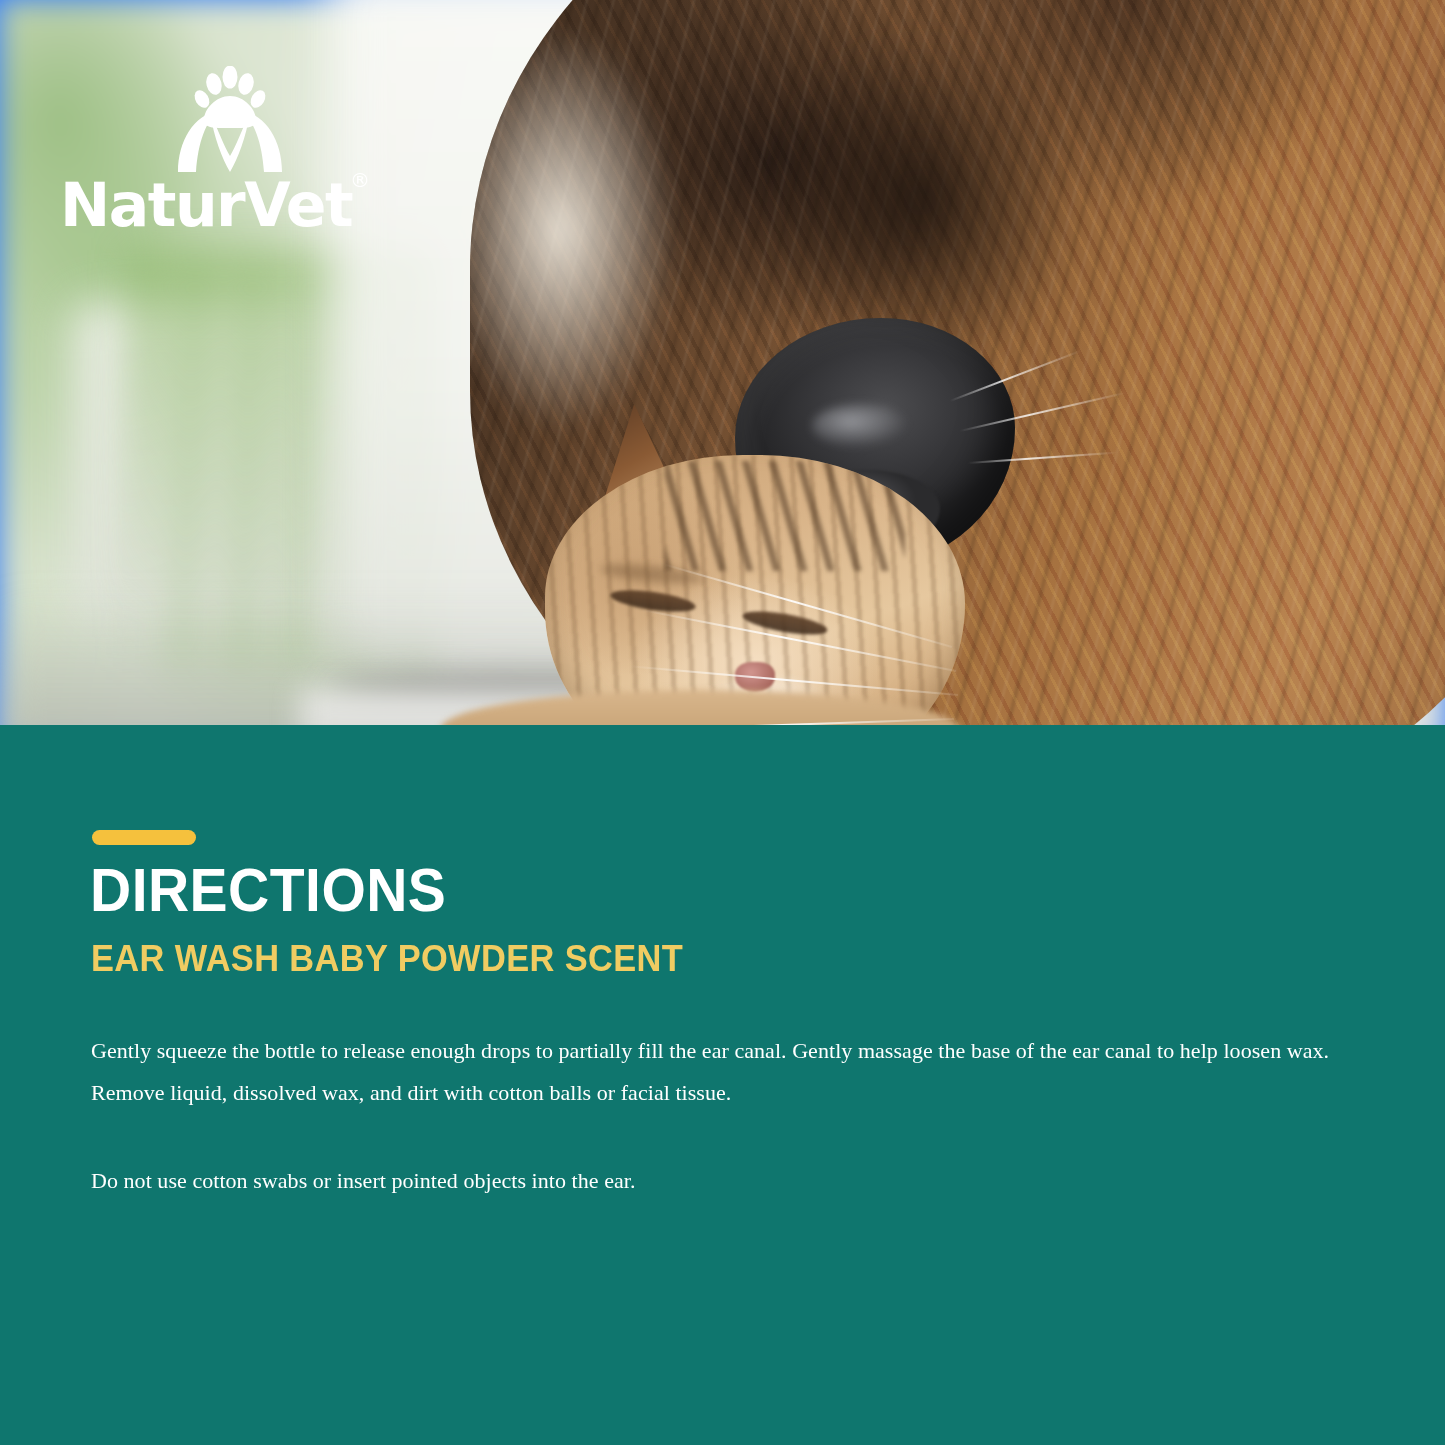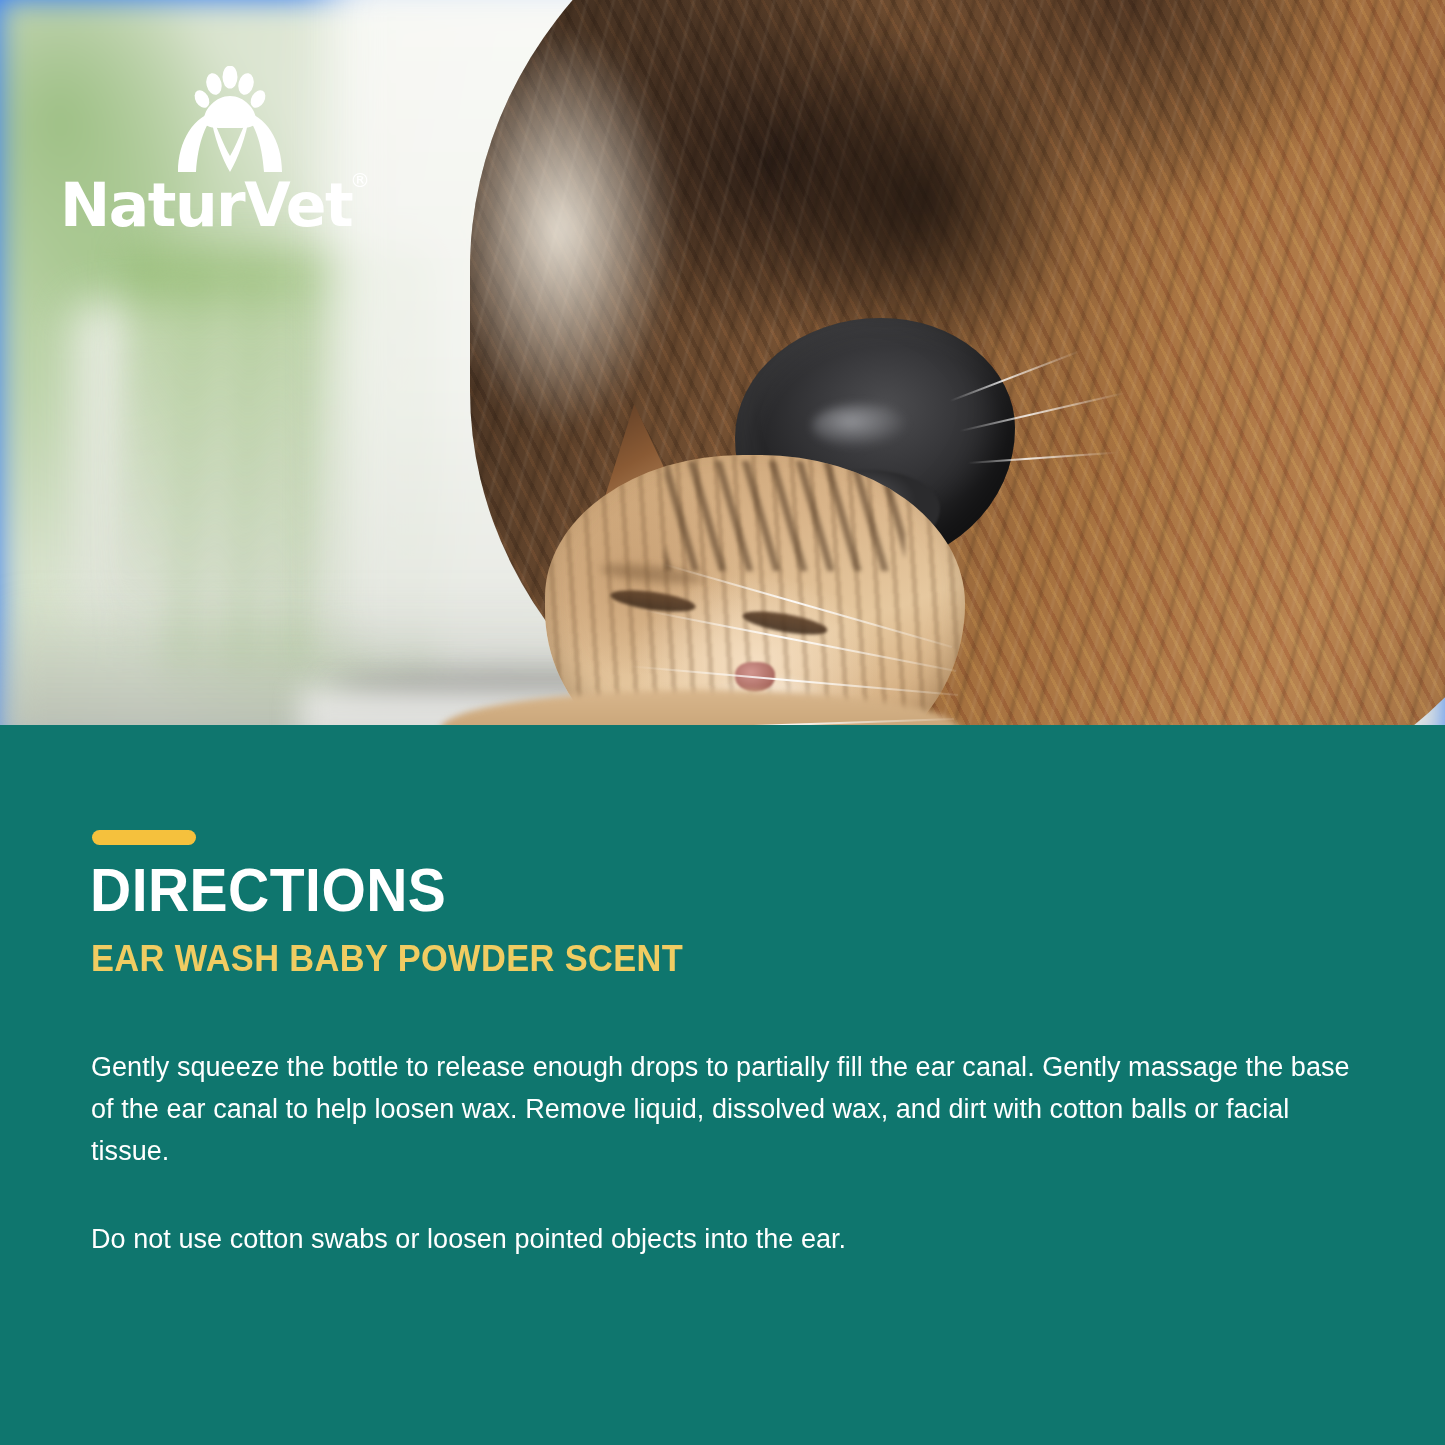--- a/index.html
+++ b/index.html
@@ -413,23 +413,23 @@
     transform-origin: left center;
   }
 
   .body-copy {
     position: absolute;
     left: 91px;
     top: 305px;
     width: 1262px;
   }
   .body-copy p {
-    margin: 16px 0 46px 0;
-    font-family: Liberation Sans, sans-serif;
-    font-size: 27px;
+    margin: 0 0 46px 0;
+    font-family: Liberation Serif, serif;
+    font-size: 22px;
     line-height: 42px;
     color: #ffffff;
     letter-spacing: 0.05px;
   }
   .body-copy p:last-child {
     margin-bottom: 0;
   }
 </style>
 </head>
 <body>
@@ -503,17 +503,17 @@
       <span class="logo-reg">®</span>
     </div>
   </div>
 
   <div class="panel">
     <div class="accent-bar"></div>
     <div class="heading">DIRECTIONS</div>
     <div class="subheading">EAR WASH BABY POWDER SCENT</div>
     <div class="body-copy">
       <p>Gently squeeze the bottle to release enough drops to partially fill the ear canal. Gently massage the base of the ear canal to help loosen wax. Remove liquid, dissolved wax, and dirt with cotton balls or facial tissue.</p>
-      <p>Do not use cotton swabs or loosen pointed objects into the ear.</p>
+      <p>Do not use cotton swabs or insert pointed objects into the ear.</p>
     </div>
   </div>
 
 </div>
 
 </body></html>

